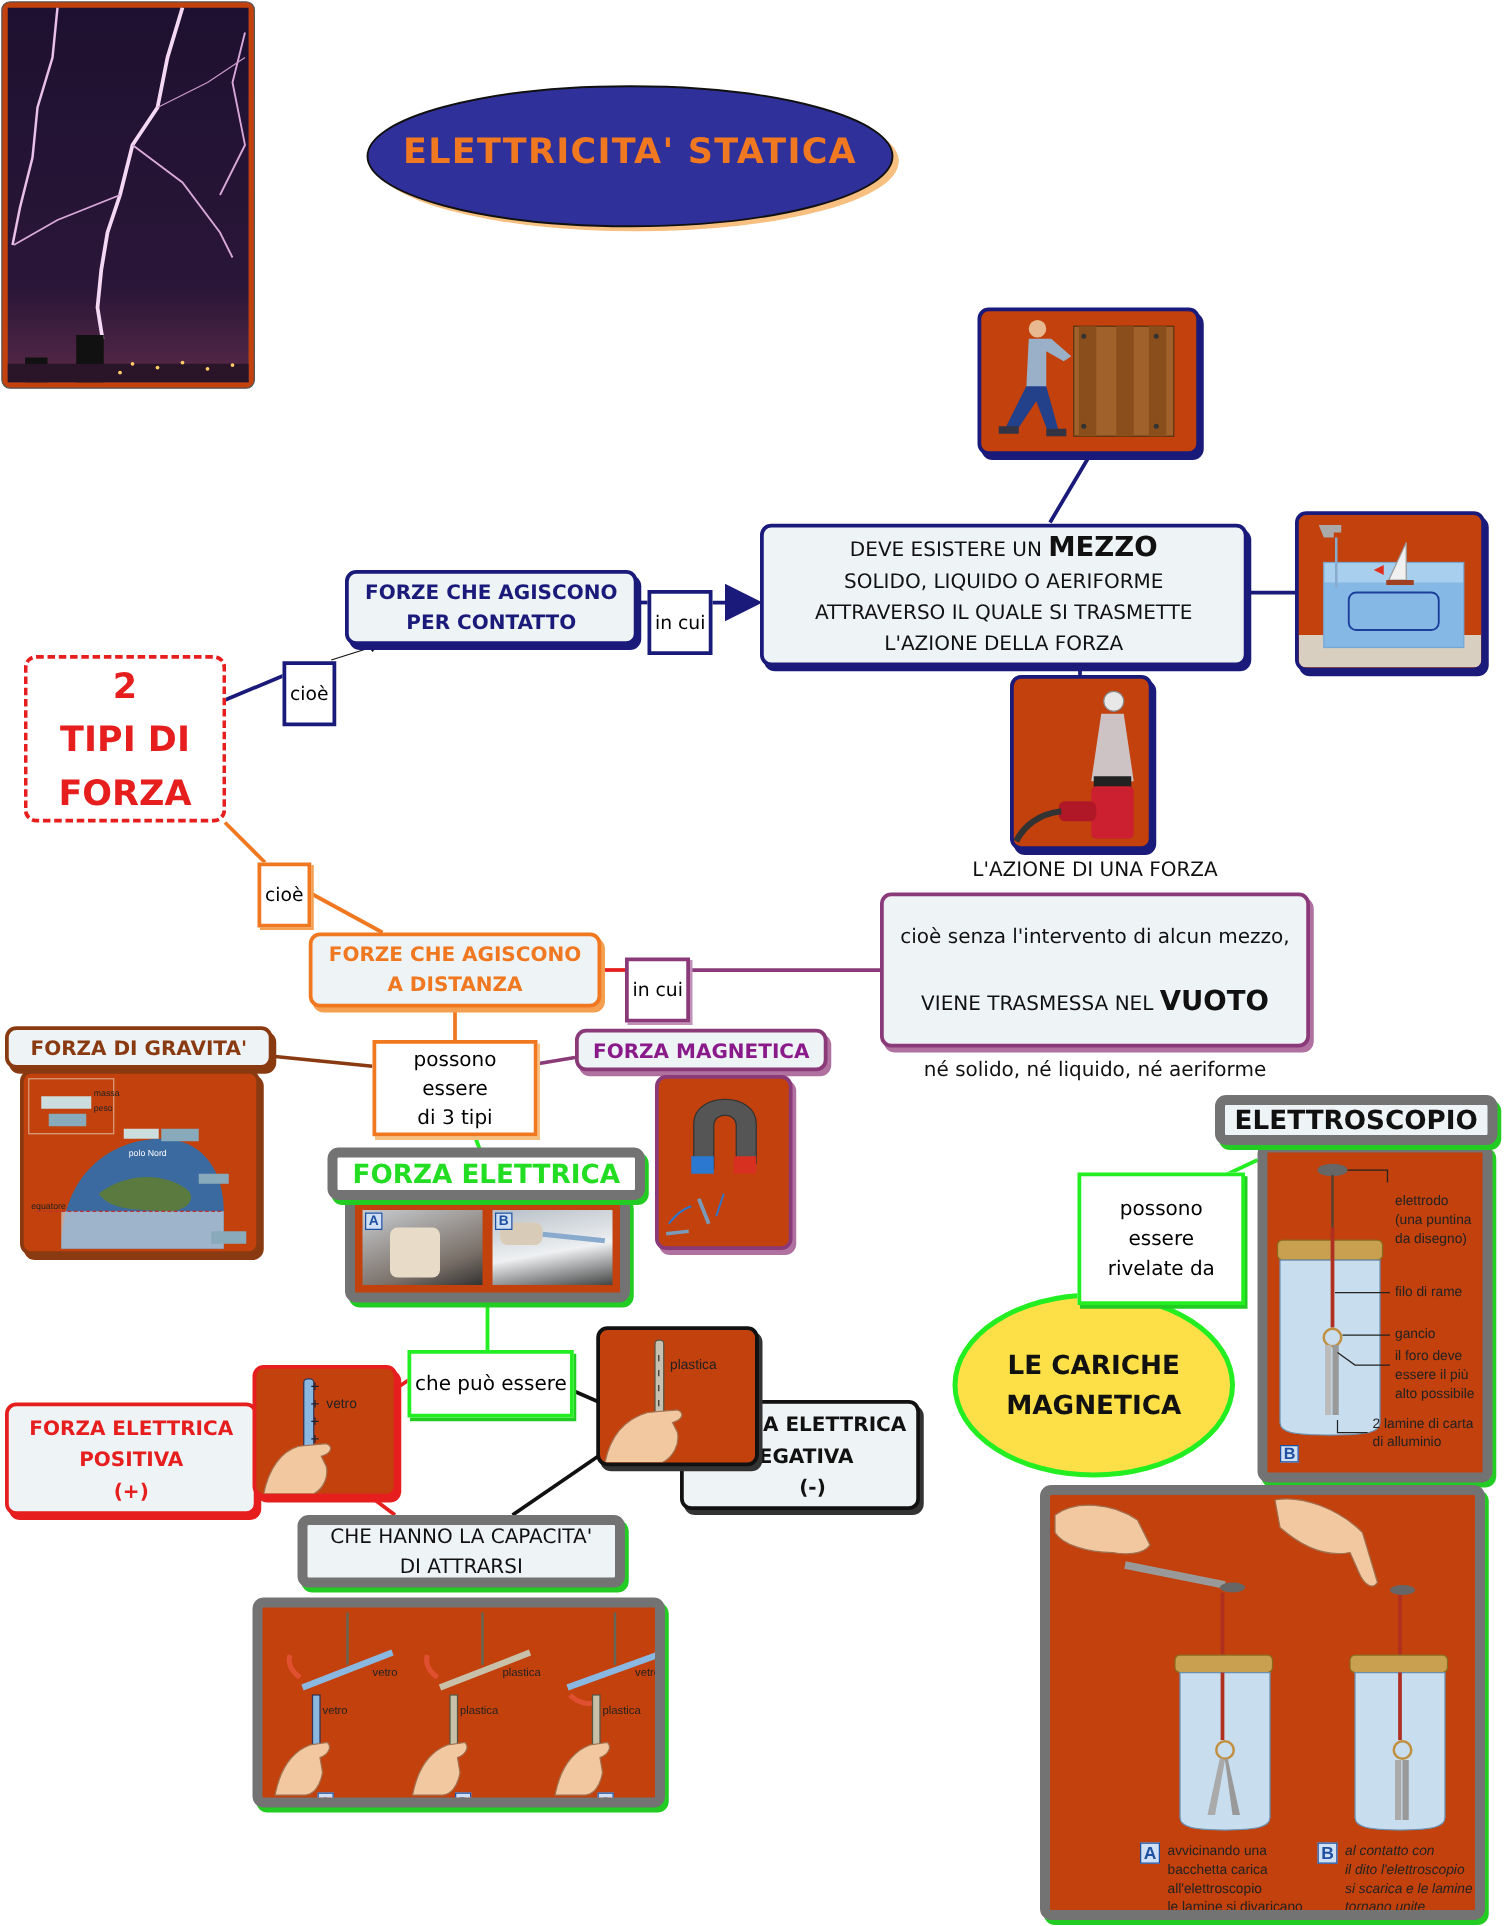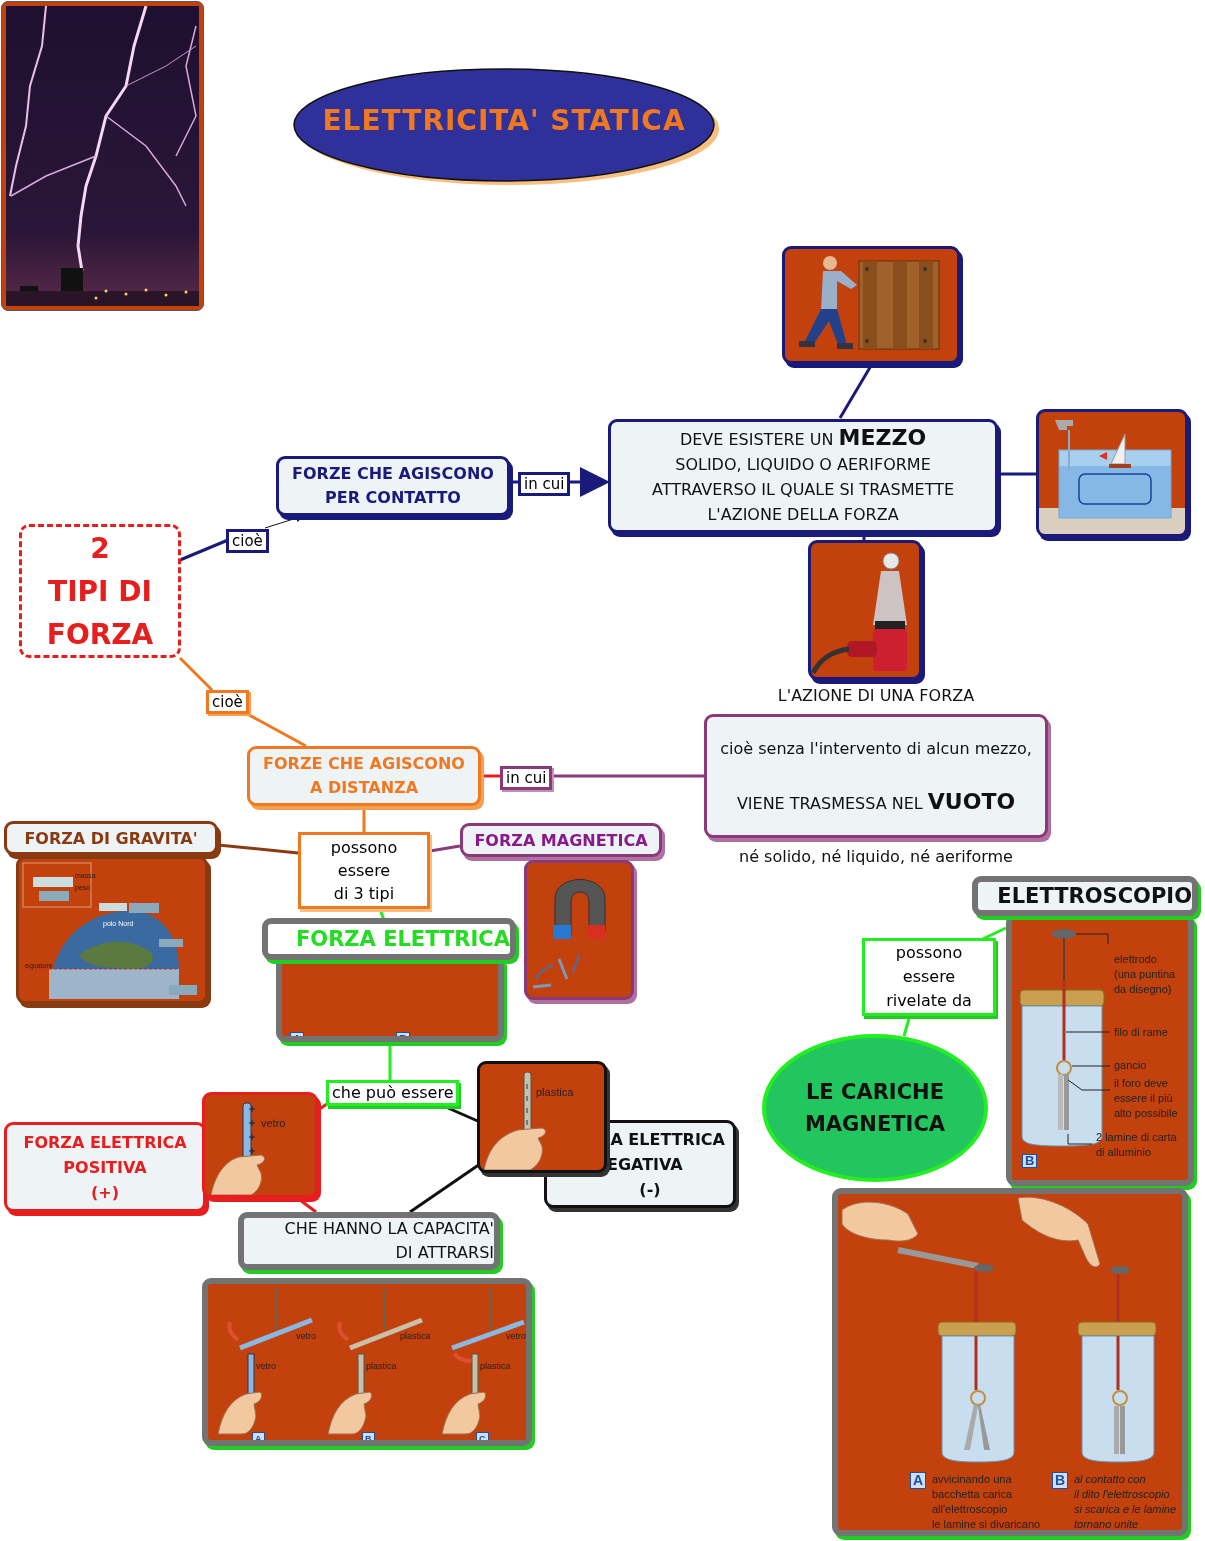--- a/index.html
+++ b/index.html
@@ -6,24 +6,24 @@
   body { width:1205px; height:1541px; position:relative; overflow:hidden;
          font-family:"DejaVu Sans", sans-serif; }
   .abs { position:absolute; }
   svg.lines { position:absolute; left:0; top:0; }
   .node { position:absolute; box-sizing:border-box; border-radius:9px; background:#eef3f6;
           text-align:center; display:flex; flex-direction:column; justify-content:center; align-items:center; }
   .navy { border:3px solid #1a1a7a; box-shadow:3px 4px 0 #1a1a7a; }
   .orange { border:3px solid #f07820; box-shadow:3px 4px 0 #f5a050; }
   .purple { border:3px solid #8a3a78; box-shadow:3px 4px 0 #b070a0;gap:27px; }
   .brown { border:3px solid #8a3a10; box-shadow:3px 4px 0 #8a3a10; }
-  .green { border:6px solid #737373; box-shadow:3px 4px 0 #22cc22;align-items:flex-end; }
+  .green { border:8px solid #737373; box-shadow:3px 4px 0 #22cc22; }
   .red { border:3px solid #e61e1e; box-shadow:3px 4px 0 #e61e1e; }
   .black { border:3px solid #111; box-shadow:3px 4px 0 #333; }
-  .label { position:absolute; background:#fff; box-sizing:border-box; font-size:15px; padding:0 3px;
+  .label { position:absolute; background:#fff; box-sizing:border-box; font-size:15px; padding:14px 3px;
            line-height:18px; text-align:center; color:#000; }
   .imgbox { position:absolute; box-sizing:border-box; border-radius:9px; background:#c2410c; overflow:hidden; }
   .cap { font-family:"Liberation Sans", sans-serif; font-size:11px; color:#222; position:absolute; line-height:13px; }
   .tag { position:absolute; font-family:"Liberation Sans", sans-serif; font-weight:bold; font-size:11px;
          color:#1f4fa0; background:#cfe0f5; border:1px solid #1f4fa0; padding:0 2px; line-height:12px; }
 </style>
 </head>
 <body>
 
 <svg class="lines" width="1205" height="1541">
@@ -326,21 +326,21 @@
   <span class="cap" style="left:48px;top:76px;font-size:9px;">vetro</span>
   <span class="tag" style="left:44px;top:148px;font-size:9px;">A</span>
   <span class="cap" style="left:192px;top:46px;font-size:9px;">plastica</span>
   <span class="cap" style="left:158px;top:76px;font-size:9px;">plastica</span>
   <span class="tag" style="left:154px;top:148px;font-size:9px;">B</span>
   <span class="cap" style="left:298px;top:46px;font-size:9px;">vetro</span>
   <span class="cap" style="left:272px;top:76px;font-size:9px;">plastica</span>
   <span class="tag" style="left:268px;top:148px;font-size:9px;">C</span>
 </div>
 
-<div class="abs" style="left:762px;top:1034px;width:226px;height:148px;border:4px solid #22ee22;border-radius:50%;background:#22c55e;box-sizing:border-box;display:flex;flex-direction:column;justify-content:center;align-items:center;font-weight:bold;font-size:21px;line-height:32px;color:#111;">
+<div class="abs" style="left:762px;top:1034px;width:226px;height:148px;border:4px solid #22ee22;border-radius:50%;background:#fde047;box-sizing:border-box;display:flex;flex-direction:column;justify-content:center;align-items:center;font-weight:bold;font-size:21px;line-height:32px;color:#111;">
   <div>LE CARICHE</div>
   <div>MAGNETICA</div>
 </div>
 
 <div class="label" style="left:862px;top:938px;width:134px;border:3px solid #22ee22;box-shadow:2px 3px 0 #22cc22;font-size:16px;line-height:24px;">
   <div>possono essere</div>
   <div>rivelate da</div>
 </div>
 
 <div class="node green" style="left:972px;top:876px;width:226px;height:40px;color:#111;font-weight:bold;font-size:21px;z-index:2;">

